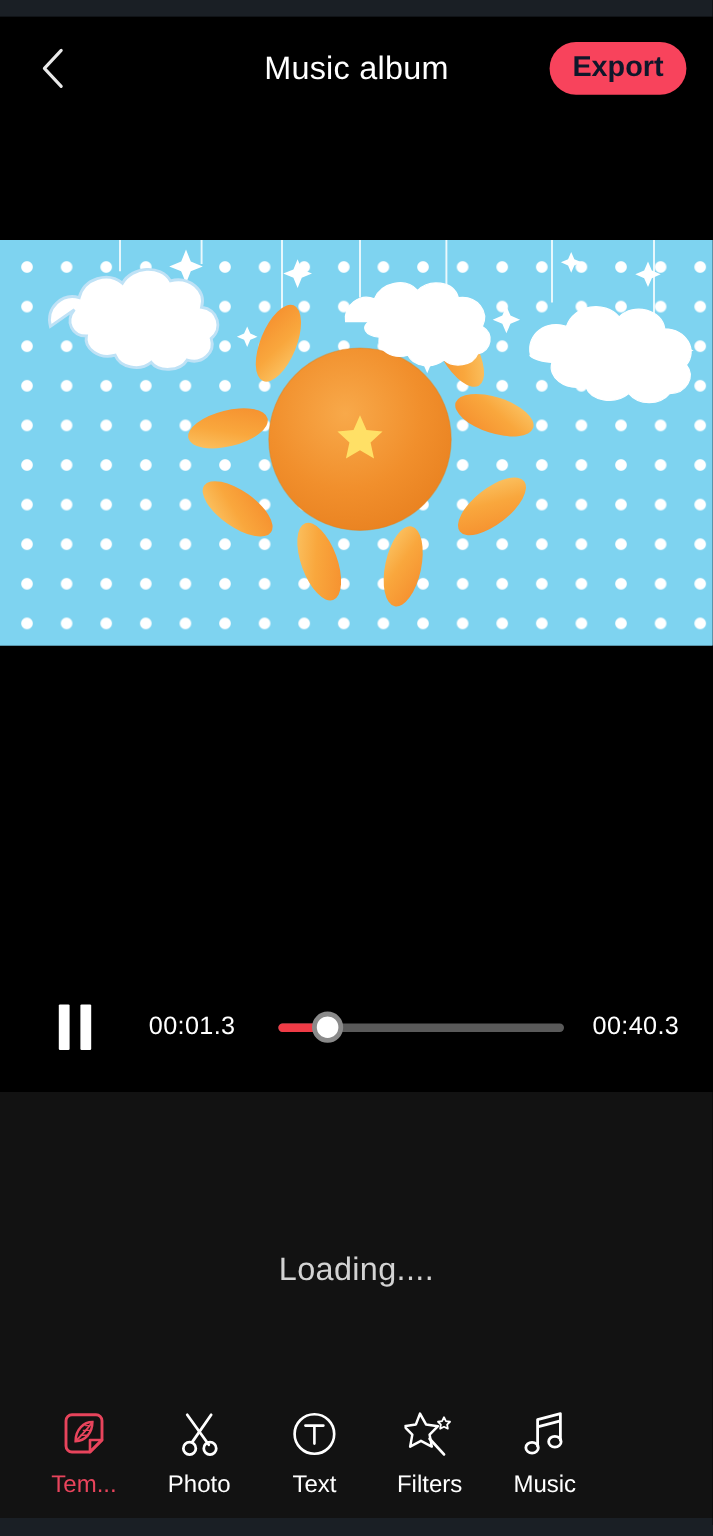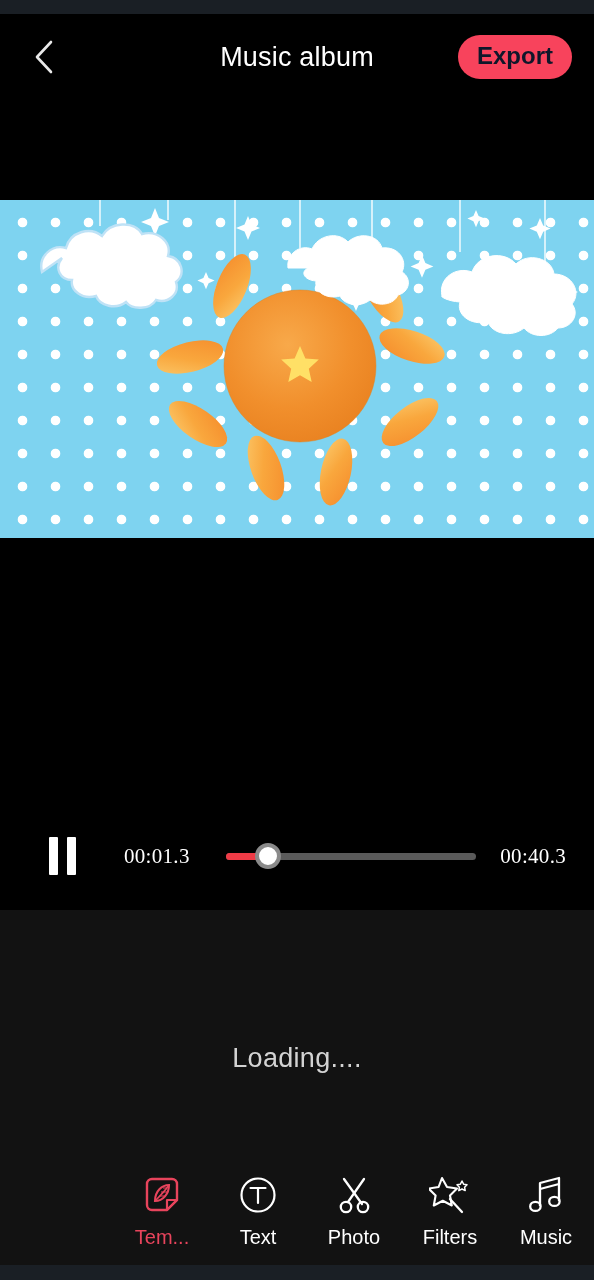--- a/index.html
+++ b/index.html
@@ -118,21 +118,20 @@
   
   .transport {
     position: absolute;
     left: 0; right: 0;
     bottom: 24px;
     height: 60px;
     display: flex;
     align-items: center;
     padding: 0 28px;
     gap: 0;
-    font-family: Liberation Serif, serif;
   }
   .play-pause {
     width: 52px;
     height: 44px;
     display: flex;
     align-items: center;
     justify-content: center;
     gap: 9px;
     cursor: pointer;
     flex: 0 0 auto;
@@ -209,22 +208,22 @@
     margin-top: 46px;
   }
 
   
   .toolbar {
     flex: 0 0 auto;
     height: 105px;
     background: #121212;
     display: flex;
     align-items: center;
-    justify-content: flex-end;
-    padding: 0 0 6px;
+    justify-content: flex-start;
+    padding: 0 22px 6px;
   }
   .tool {
     width: 96px;
     display: flex;
     flex-direction: column;
     align-items: center;
     gap: 10px;
     cursor: pointer;
   }
   .tool-icon {
@@ -424,37 +423,37 @@
           <path d="M13 26 C17 22 23 16 27 10" fill="none" stroke="#e8445c" stroke-width="1.6"></path>
           <path d="M17 21 l6 0 M19 17 l6 0 M21 13 l4 0" stroke="#e8445c" stroke-width="1.2" fill="none"></path>
         </svg>
       </span>
       <span class="tool-label">Tem...</span>
     </div>
 
     <div class="tool">
       <span class="tool-icon">
         <svg width="40" height="40" viewBox="0 0 40 40">
-          <circle cx="20" cy="20" r="16.5" fill="none" stroke="#ffffff" stroke-width="2.2"></circle>
-          <path d="M12.5 13 h15 M20 13 v15" fill="none" stroke="#ffffff" stroke-width="2.2" stroke-linecap="round"></path>
-        </svg>
-      </span>
-      <span class="tool-label">Text</span>
-    </div>
-
-    <div class="tool">
-      <span class="tool-icon">
-        <svg width="40" height="40" viewBox="0 0 40 40">
           <line x1="10" y1="4" x2="28" y2="29" stroke="#ffffff" stroke-width="2.3" stroke-linecap="round"></line>
           <line x1="30" y1="4" x2="14" y2="27" stroke="#ffffff" stroke-width="2.3" stroke-linecap="round"></line>
           <circle cx="12" cy="32" r="5.2" fill="none" stroke="#ffffff" stroke-width="2.3"></circle>
           <circle cx="29" cy="32" r="5.2" fill="none" stroke="#ffffff" stroke-width="2.3"></circle>
         </svg>
       </span>
       <span class="tool-label">Photo</span>
+    </div>
+
+    <div class="tool">
+      <span class="tool-icon">
+        <svg width="40" height="40" viewBox="0 0 40 40">
+          <circle cx="20" cy="20" r="16.5" fill="none" stroke="#ffffff" stroke-width="2.2"></circle>
+          <path d="M12.5 13 h15 M20 13 v15" fill="none" stroke="#ffffff" stroke-width="2.2" stroke-linecap="round"></path>
+        </svg>
+      </span>
+      <span class="tool-label">Text</span>
     </div>
 
     <div class="tool">
       <span class="tool-icon">
         <svg width="42" height="40" viewBox="0 0 42 40">
           <path d="M13 3 l5 9 10 1.5 -7 7 1.8 10 -9 -4.8 -9 4.8 1.8 -10 -7 -7 10 -1.5 z" fill="none" stroke="#ffffff" stroke-width="2.1" stroke-linejoin="round"></path>
           <line x1="21" y1="24" x2="33" y2="37" stroke="#ffffff" stroke-width="2.3" stroke-linecap="round"></line>
           <path d="M33 6 l1.6 3.2 3.4 .6 -2.4 2.4 .6 3.4 -3.2 -1.6 -3.2 1.6 .6 -3.4 -2.4 -2.4 3.4 -.6 z" fill="none" stroke="#ffffff" stroke-width="1.5" stroke-linejoin="round"></path>
         </svg>
       </span>

